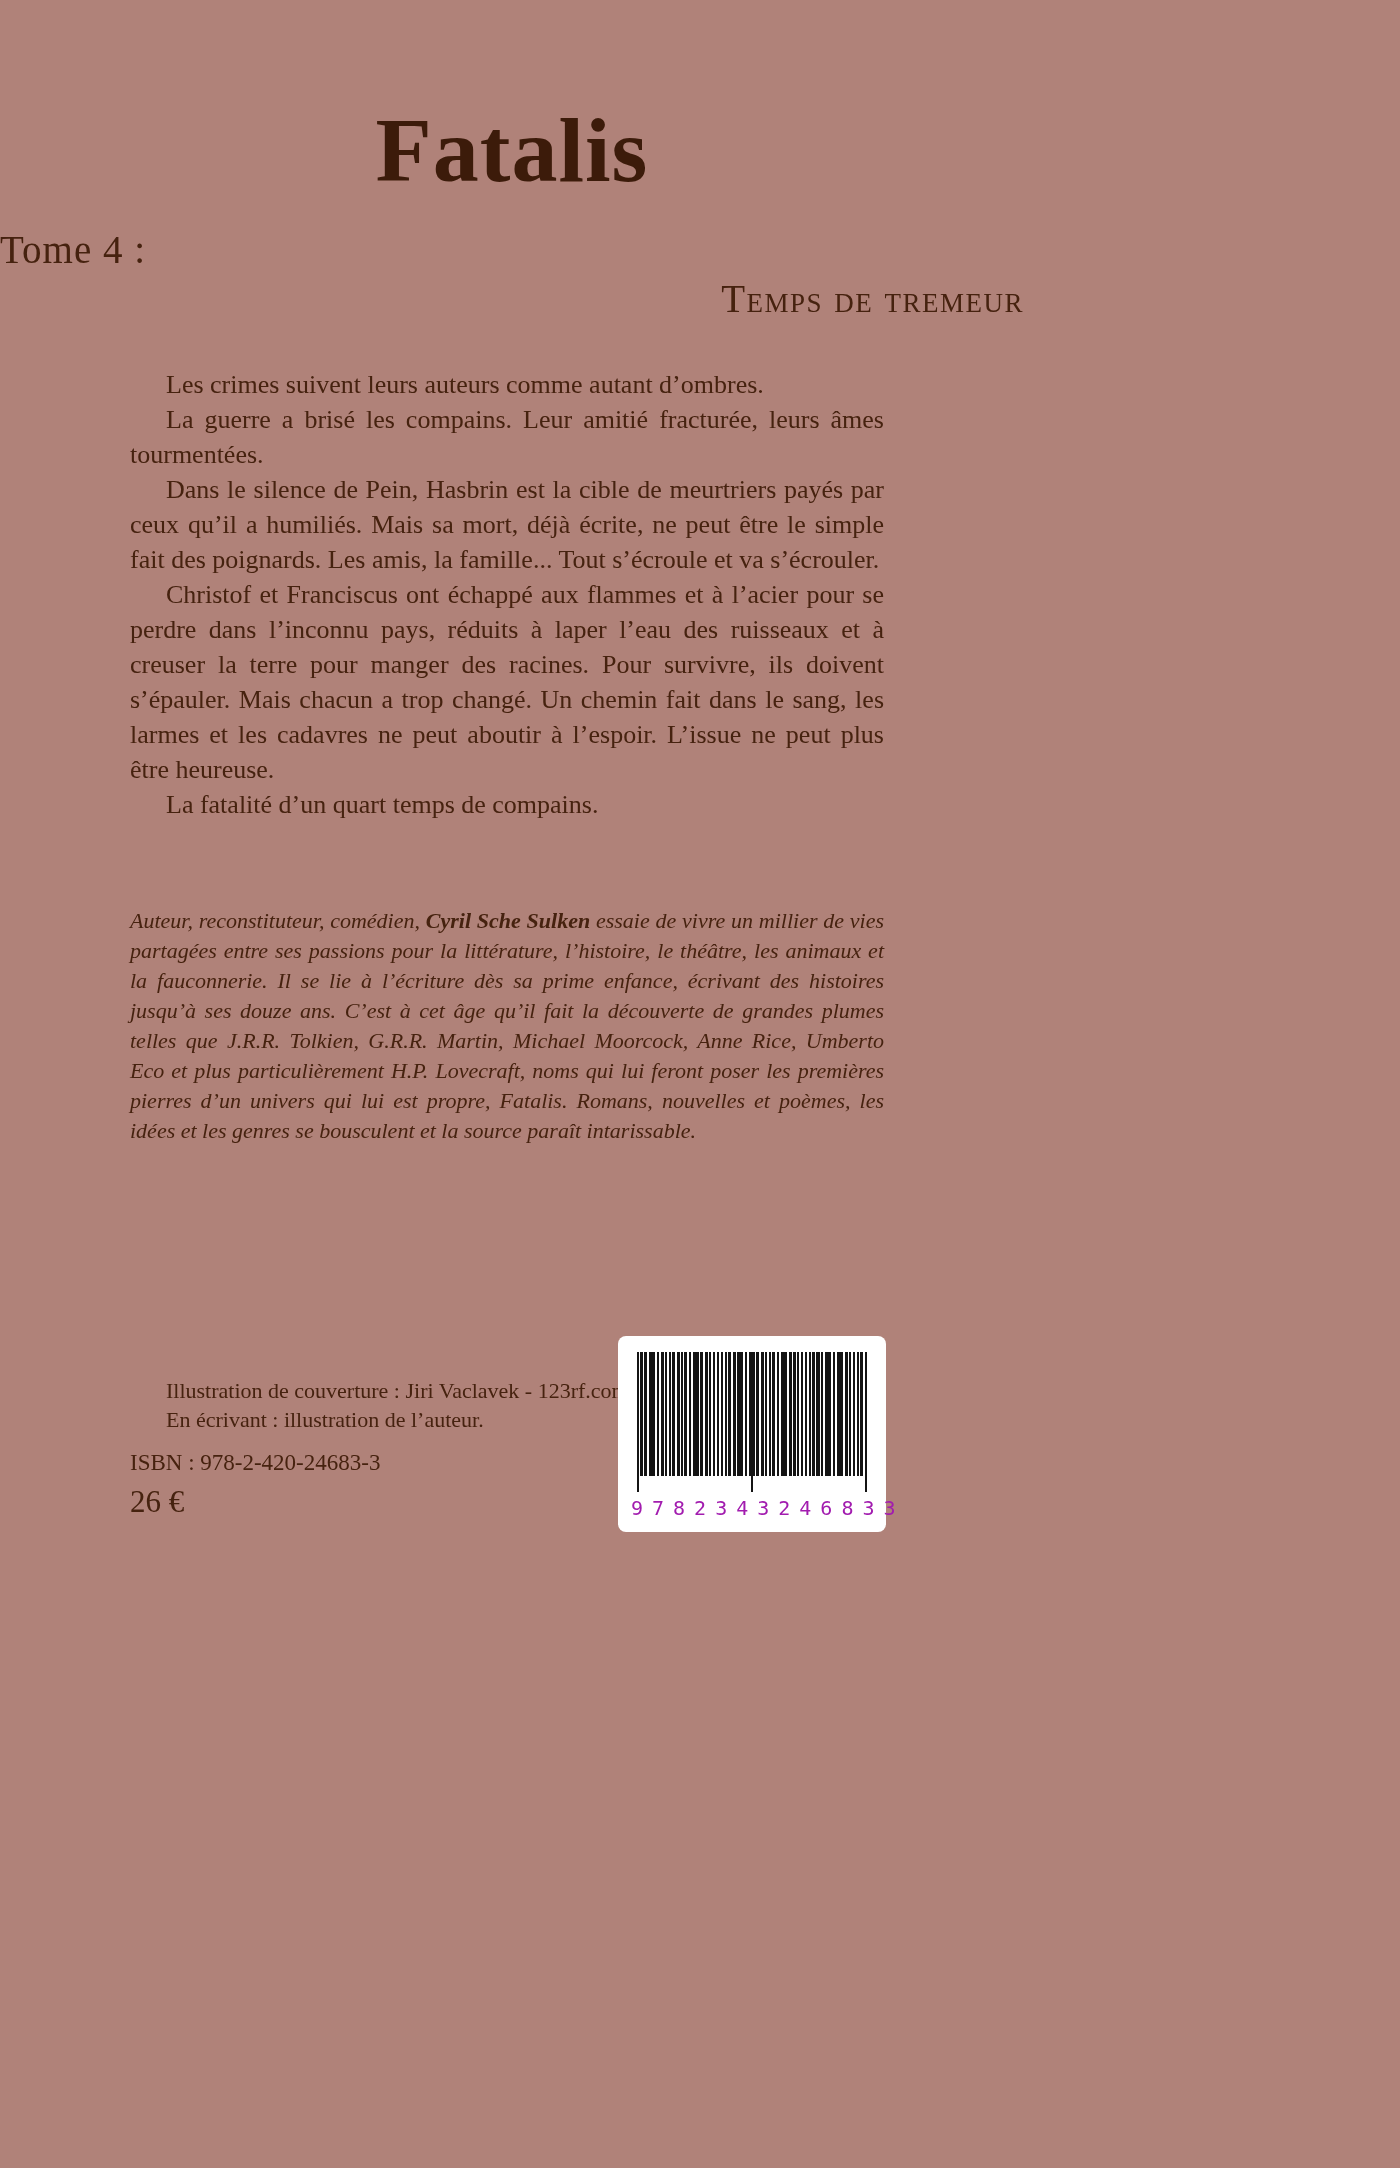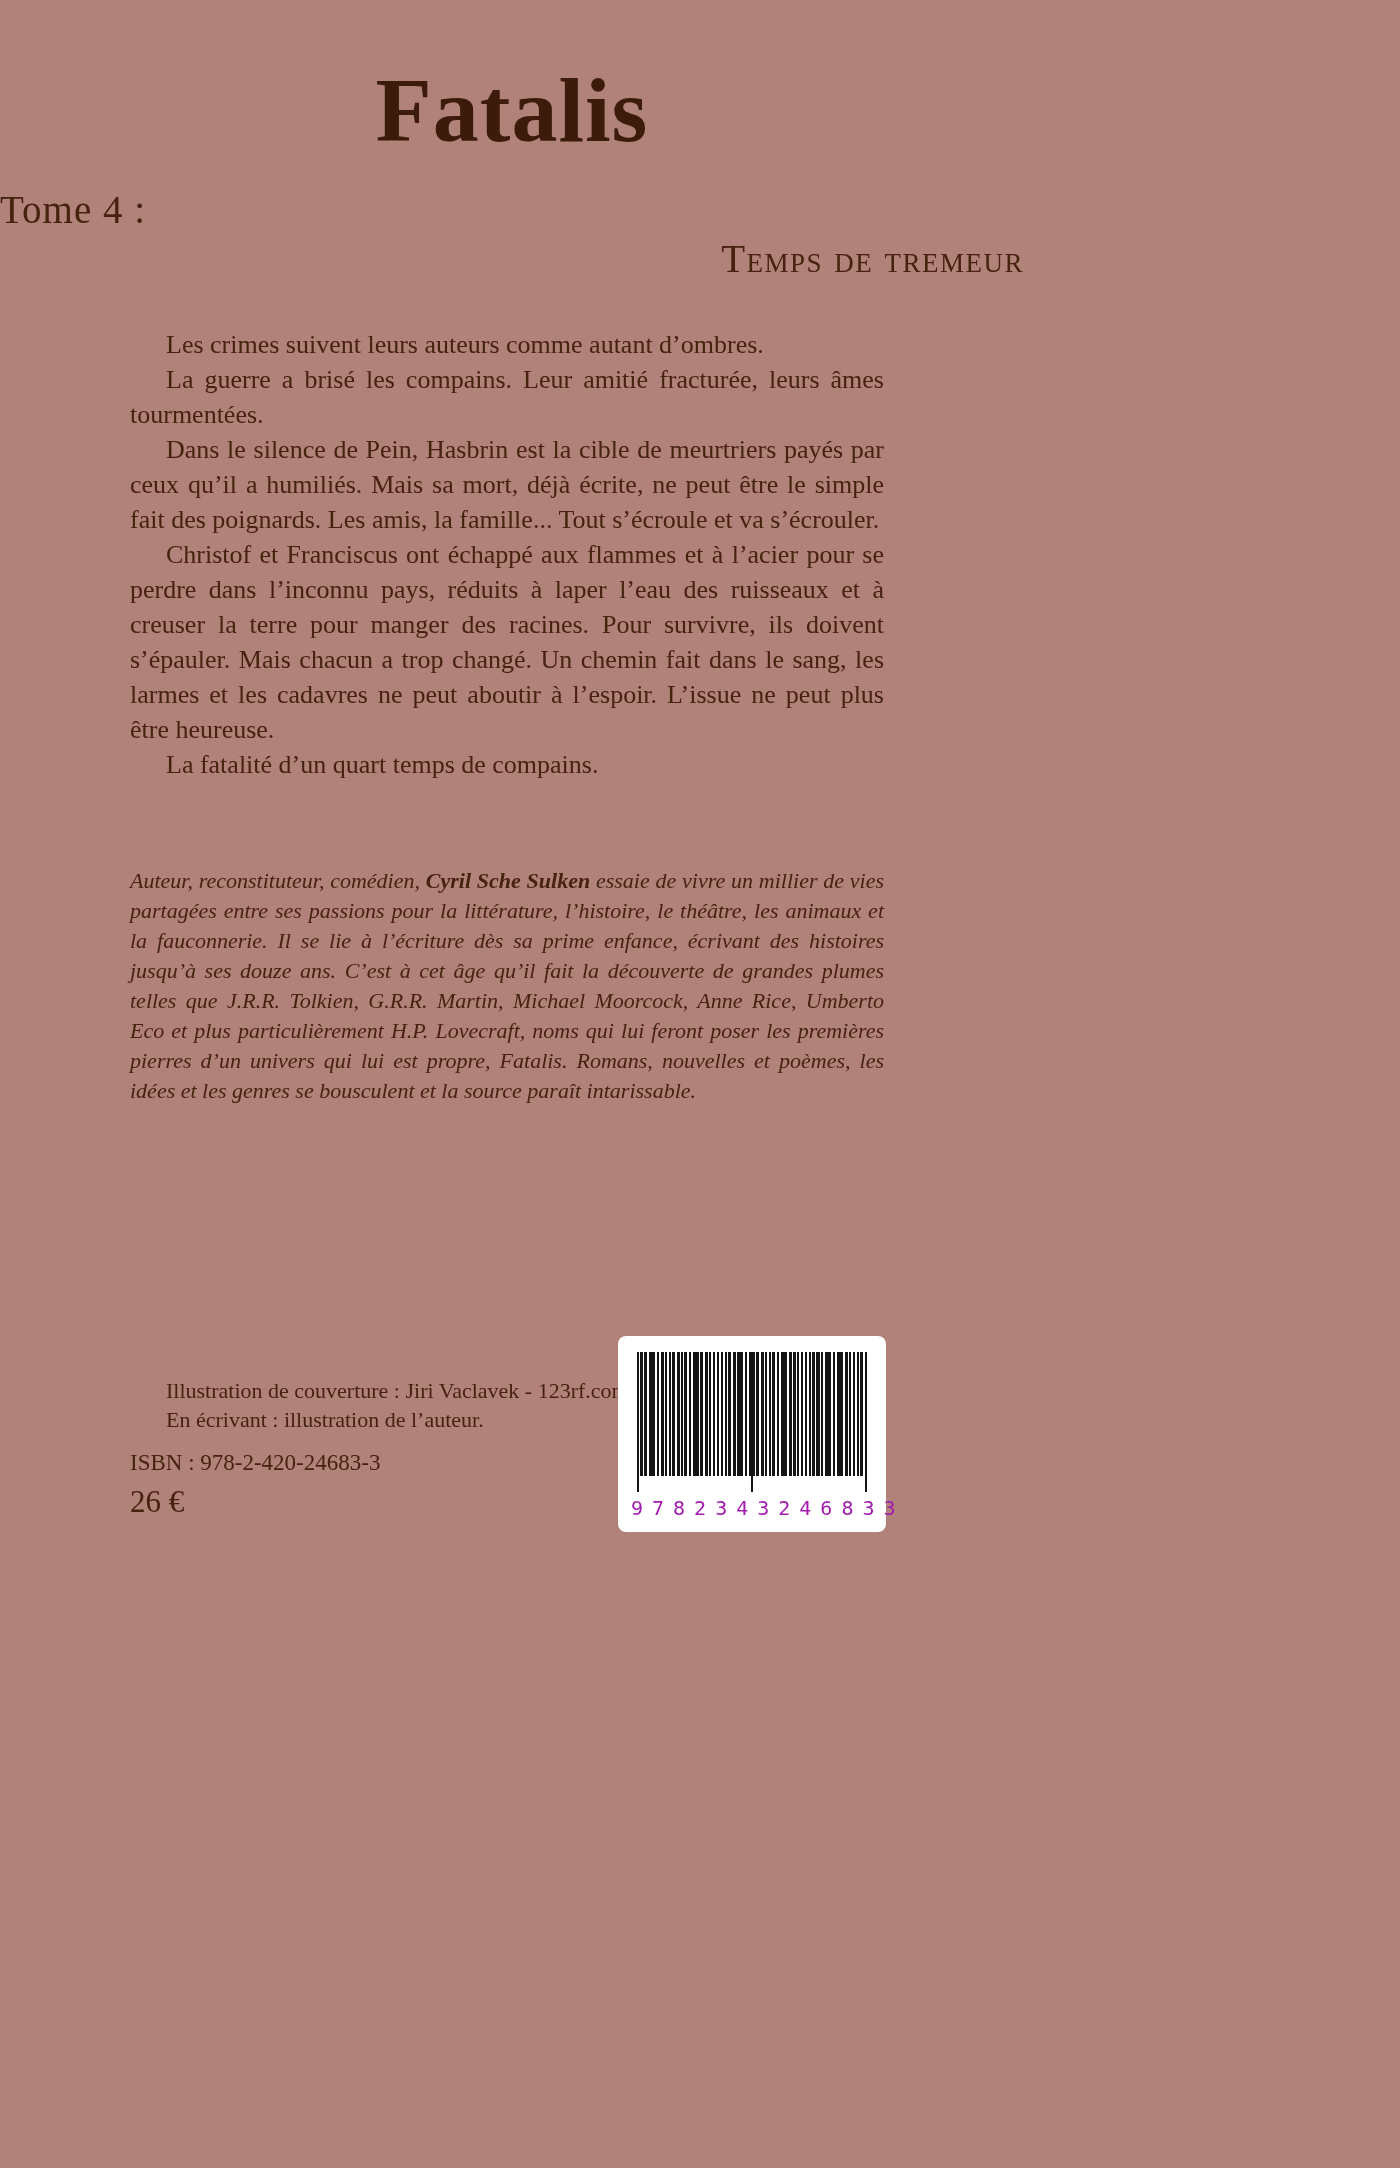--- a/index.html
+++ b/index.html
@@ -7,21 +7,21 @@
   body {
     background: var(--background, #b08279);
     color: var(--text, #46220f);
     font-family: "Liberation Serif", "DejaVu Serif", serif;
     position: relative;
     overflow: hidden;
   }
   .cover {
     position:absolute; left:0; top:0;
     width:1024px; height:1702px;
-    padding-top:60px;
+    padding-top:100px;
   }
   .title {
     text-align:center;
     font-size:92px;
     font-weight:bold;
     color: var(--title, #3c1b0a);
     line-height:1.1;
     letter-spacing:1px;
   }
   .volume {

